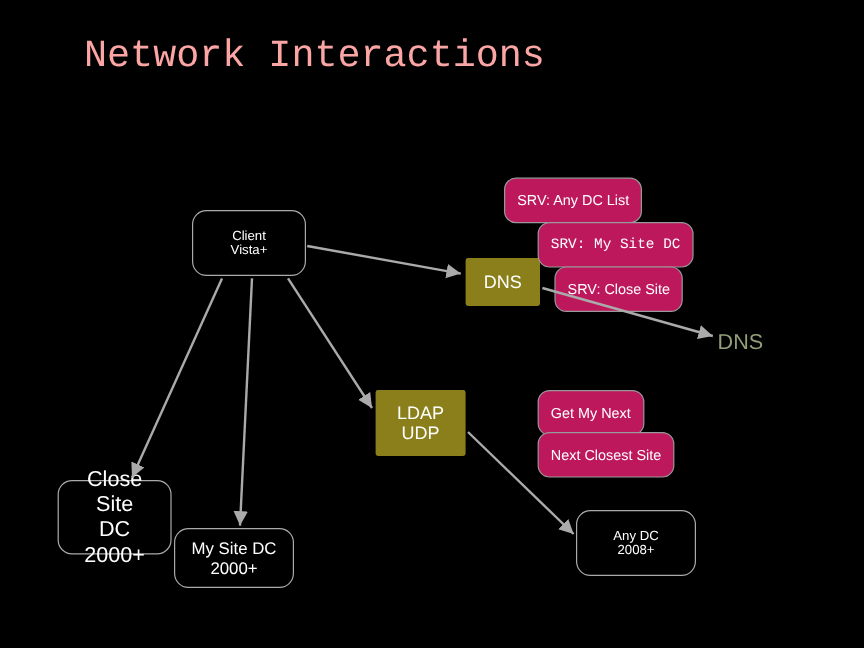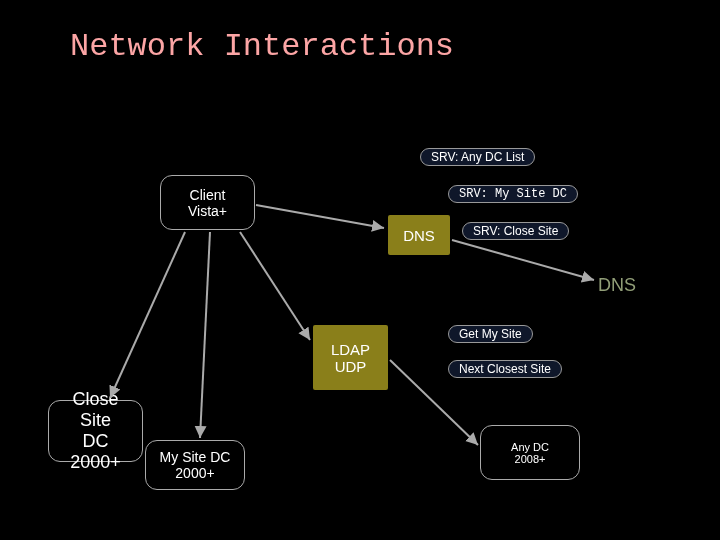--- a/index.html
+++ b/index.html
@@ -25,44 +25,44 @@
     position: absolute;
     border: 1px solid #aaa;
     border-radius: 12px;
     background: #000;
     color: #fff;
     text-align: center;
     display: flex;
     flex-direction: column;
     justify-content: center;
     align-items: center;
-    font-size: 14px;
+    font-size: 11px;
     padding: 6px 10px;
   }
   .olive-box {
     position: absolute;
     background: #8a7f1a;
     color: #fff;
     text-align: center;
     display: flex;
     flex-direction: column;
     justify-content: center;
     align-items: center;
     font-size: 15px;
     border-radius: 2px;
     padding: 6px 12px;
   }
   .tag-box {
     position: absolute;
     border: 1px solid #999;
     border-radius: 10px;
-    background: #0f172a;
+    background: #be185d;
     color: #fff;
     font-size: 12px;
-    padding: 1px 10px;
+    padding: 11px 10px;
     text-align: center;
     white-space: nowrap;
   }
   .dns-right {
     position: absolute;
     color: #929f78;
     font-size: 18px;
     font-weight: normal;
   }
   .arrow {
@@ -79,21 +79,21 @@
 
 <div class="node-box" style="left:160px; top:175px; width:95px; height:55px;">
   <span>Client</span>
   <span>Vista+</span>
 </div>
 
 <div class="olive-box" style="left:388px; top:215px; width:62px; height:40px;">
   <span>DNS</span>
 </div>
 
-<div class="olive-box" style="left:313px; top:325px; width:75px; height:65px;">
+<div class="olive-box" style="left:313px; top:325px; width:75px; height:55px;">
   <span>LDAP</span>
   <span>UDP</span>
 </div>
 
 <div class="dns-right" style="left:598px; top:275px;">
   <span>DNS</span>
 </div>
 
 <div class="node-box" style="left:48px; top:400px; width:95px; height:62px; font-size:18px;">
   <span>Close Site</span>
@@ -114,21 +114,21 @@
 <div class="tag-box" style="left:420px; top:148px;">
   <span>SRV: Any DC List</span>
 </div>
 <div class="tag-box" style="left:448px; top:185px;font-family:Liberation Mono, monospace;">
   <span>SRV: My Site DC</span>
 </div>
 <div class="tag-box" style="left:462px; top:222px;">
   <span>SRV: Close Site</span>
 </div>
 <div class="tag-box" style="left:448px; top:325px;">
-  <span>Get My Site</span>
+  <span>Get My Next</span>
 </div>
 <div class="tag-box" style="left:448px; top:360px;">
   <span>Next Closest Site</span>
 </div>
 
 <svg class="arrow" width="720" height="540" style="left:0;top:0;">
   <defs>
     <marker id="arrowhead" markerWidth="8" markerHeight="8" refX="6" refY="3" orient="auto">
       <path d="M0,0 L6,3 L0,6 Z" fill="#aaa"></path>
     </marker>

